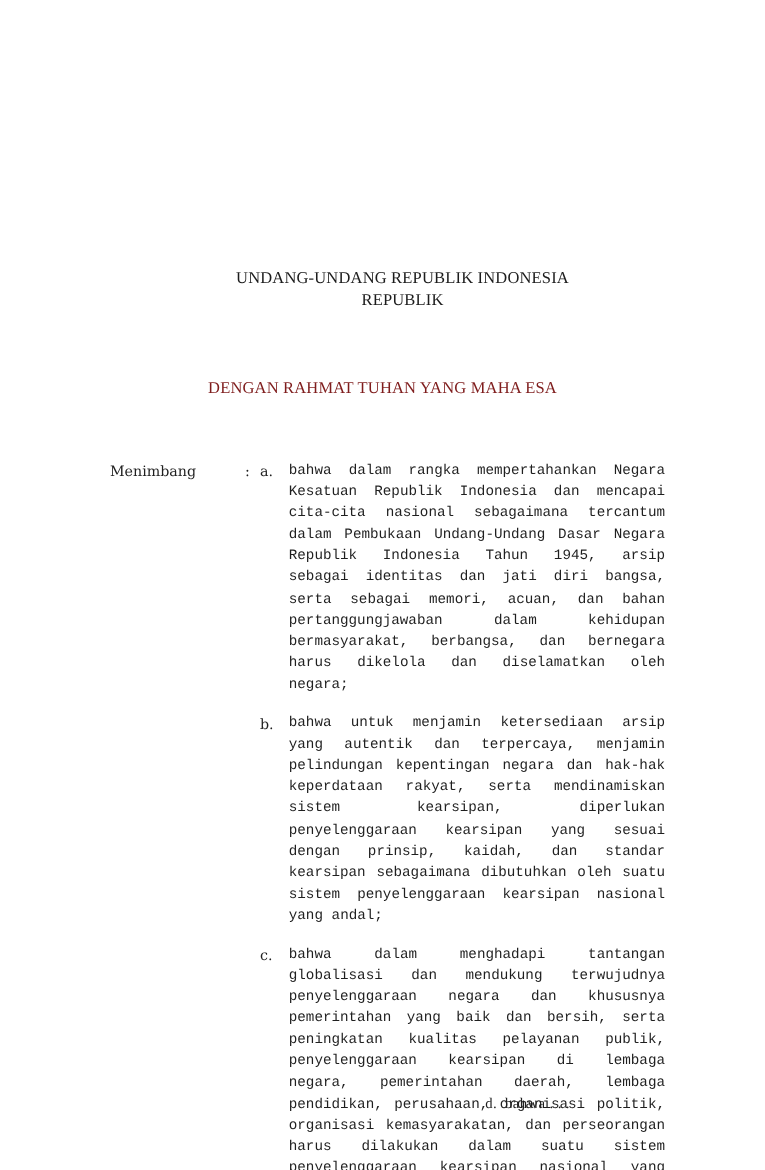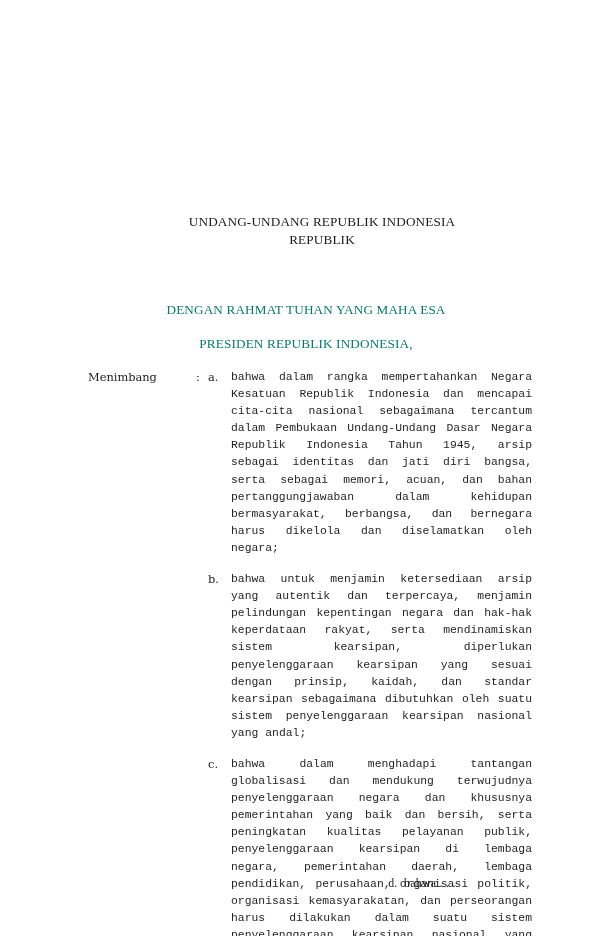--- a/index.html
+++ b/index.html
@@ -51,21 +51,21 @@
     left: 0;
     top: 301px;
     width: 612px;
     text-align: center;
   }
   .sub-line {
     font-family: "Liberation Serif", "DejaVu Serif", serif;
     font-size: 13.2px;
     line-height: 18px;
     letter-spacing: 0.15px;
-    color: #0f766e;
+    color: #7f1d1d;
     white-space: pre;
   }
   .sub-spacer {
     height: 16px;
   }
 
   
   .considering {
     position: absolute;
     left: 0;
@@ -163,21 +163,20 @@
 <div class="page">
 
   <div class="heading-block">
     <div class="heading-line">UNDANG-UNDANG REPUBLIK INDONESIA</div>
     <div class="heading-line">REPUBLIK</div>
   </div>
 
   <div class="subheading-block">
     <div class="sub-line">DENGAN RAHMAT TUHAN YANG MAHA ESA</div>
     <div class="sub-spacer"></div>
-    <div class="sub-line">PRESIDEN REPUBLIK INDONESIA,</div>
   </div>
 
   <div class="considering">
     <div class="considering-row">
 
       <span class="label">Menimbang</span>
       <span class="colon">:</span>
 
       <div class="items">
 

